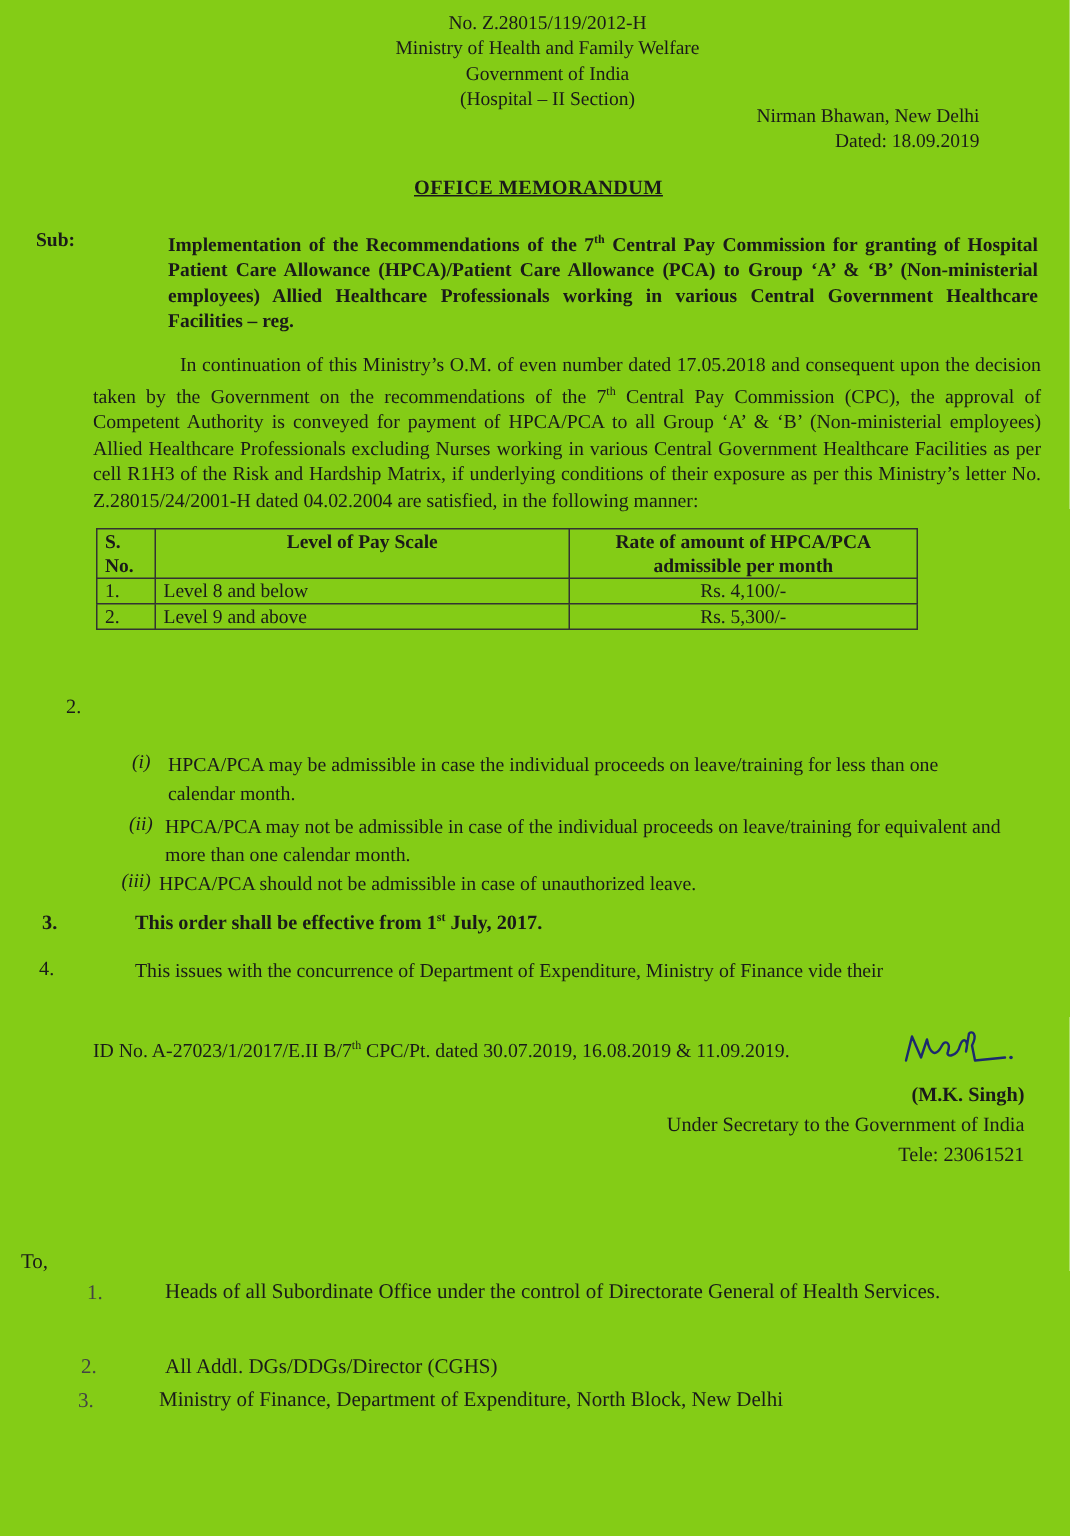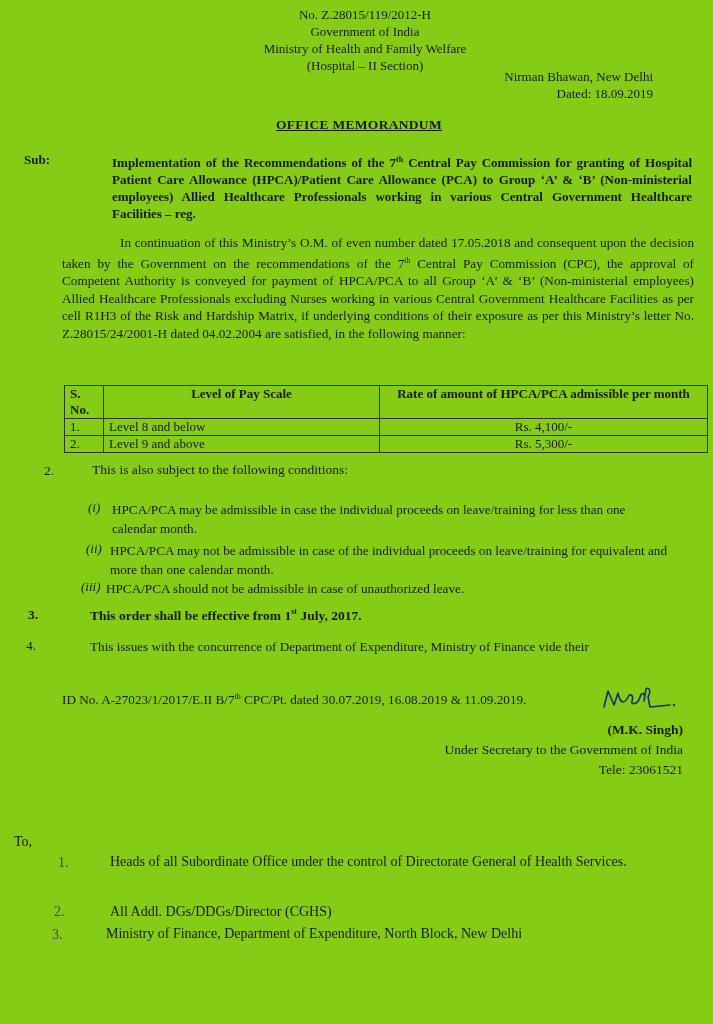--- a/index.html
+++ b/index.html
@@ -7,21 +7,21 @@
          font-family: "Liberation Serif", "DejaVu Serif", serif; color: #1a1a1a; }
   .page { position: absolute; inset: 0; background: #84cc16; }
   .abs { position: absolute; }
   .center-block { position: absolute; left: 240px; width: 250px; text-align: center; font-size: 13px; line-height: 17px; }
   .right-block { position: absolute; right: 60px; text-align: right; font-size: 13px; line-height: 17px; }
   .om-title { position: absolute; left: 276px; top: 117px; font-size: 13.5px; font-weight: bold; text-decoration: underline; letter-spacing: 0.3px; }
   .sub-label { position: absolute; left: 24px; top: 152px; font-size: 13px; font-weight: bold; }
   .sub-text { position: absolute; left: 112px; top: 151px; width: 580px; font-size: 13px; font-weight: bold; line-height: 17px; text-align: justify; }
   .para { position: absolute; left: 62px; width: 632px; font-size: 13.2px; line-height: 17.5px; text-align: justify; }
   .para .indent { display: inline-block; width: 58px; }
-  table.rates { position: absolute; left: 64px; top: 385px; width: 644px; border-collapse: collapse; font-size: 13px; }
+  table.rates { position: absolute; left: 64px; top: 352px; width: 548px; border-collapse: collapse; font-size: 13px; }
   table.rates th, table.rates td { border: 1px solid #333; padding: 0 5px; line-height: 16px; }
   table.rates th { font-weight: bold; vertical-align: top; }
   table.rates th.sno { text-align: left; width: 28px; }
   table.rates th.level { text-align: center; width: 265px; }
   table.rates th.rate { text-align: center; }
   table.rates td.amt { text-align: center; }
   .num { position: absolute; font-size: 13.5px; }
   .cond-num { position: absolute; font-size: 13px; font-style: italic; }
   .cond-text { position: absolute; left: 110px; width: 560px; font-size: 13.2px; line-height: 19px; }
   .p3 { position: absolute; left: 90px; top: 607px; font-size: 13.5px; font-weight: bold; }
@@ -35,22 +35,22 @@
   .dist-num { position: absolute; font-size: 14px; color: #444; }
   .dist-text { position: absolute; left: 110px; width: 580px; font-size: 14px; line-height: 22px; }
 </style>
 </head>
 <body>
 
 <div class="page">
 
   <div class="center-block" style="top:6px;">
     <div>No. Z.28015/119/2012-H</div>
+    <div>Ministry of Health and Family Welfare</div>
     <div>Government of India</div>
-    <div>Ministry of Health and Family Welfare</div>
     <div>(Hospital – II Section)</div>
   </div>
 
   <div class="right-block" style="top:68px;">
     <div>Nirman Bhawan, New Delhi</div>
     <div>Dated: 18.09.2019</div>
   </div>
 
   <div class="om-title">OFFICE MEMORANDUM</div>
 
@@ -75,21 +75,20 @@
       </tr>
       <tr>
         <td>2.</td>
         <td>Level 9 and above</td>
         <td class="amt">Rs. 5,300/-</td>
       </tr>
     </tbody>
   </table>
 
   <div class="num" style="left:44px; top:463px;">2.</div>
-  <div class="abs" style="left:92px; top:462px; font-size:13.5px;">This is also subject to the following conditions:</div>
 
   <div class="cond-num" style="left:88px; top:500px;">(i)</div>
   <div class="cond-text" style="top:500px; left:112px;">HPCA/PCA may be admissible in case the individual proceeds on leave/training for less than one calendar month.</div>
 
   <div class="cond-num" style="left:86px; top:541px;">(ii)</div>
   <div class="cond-text" style="top:541px;">HPCA/PCA may not be admissible in case of the individual proceeds on leave/training for equivalent and more than one calendar month.</div>
 
   <div class="cond-num" style="left:81px; top:579px;">(iii)</div>
   <div class="cond-text" style="top:579px; left:106px;">HPCA/PCA should not be admissible in case of unauthorized leave.</div>
 

